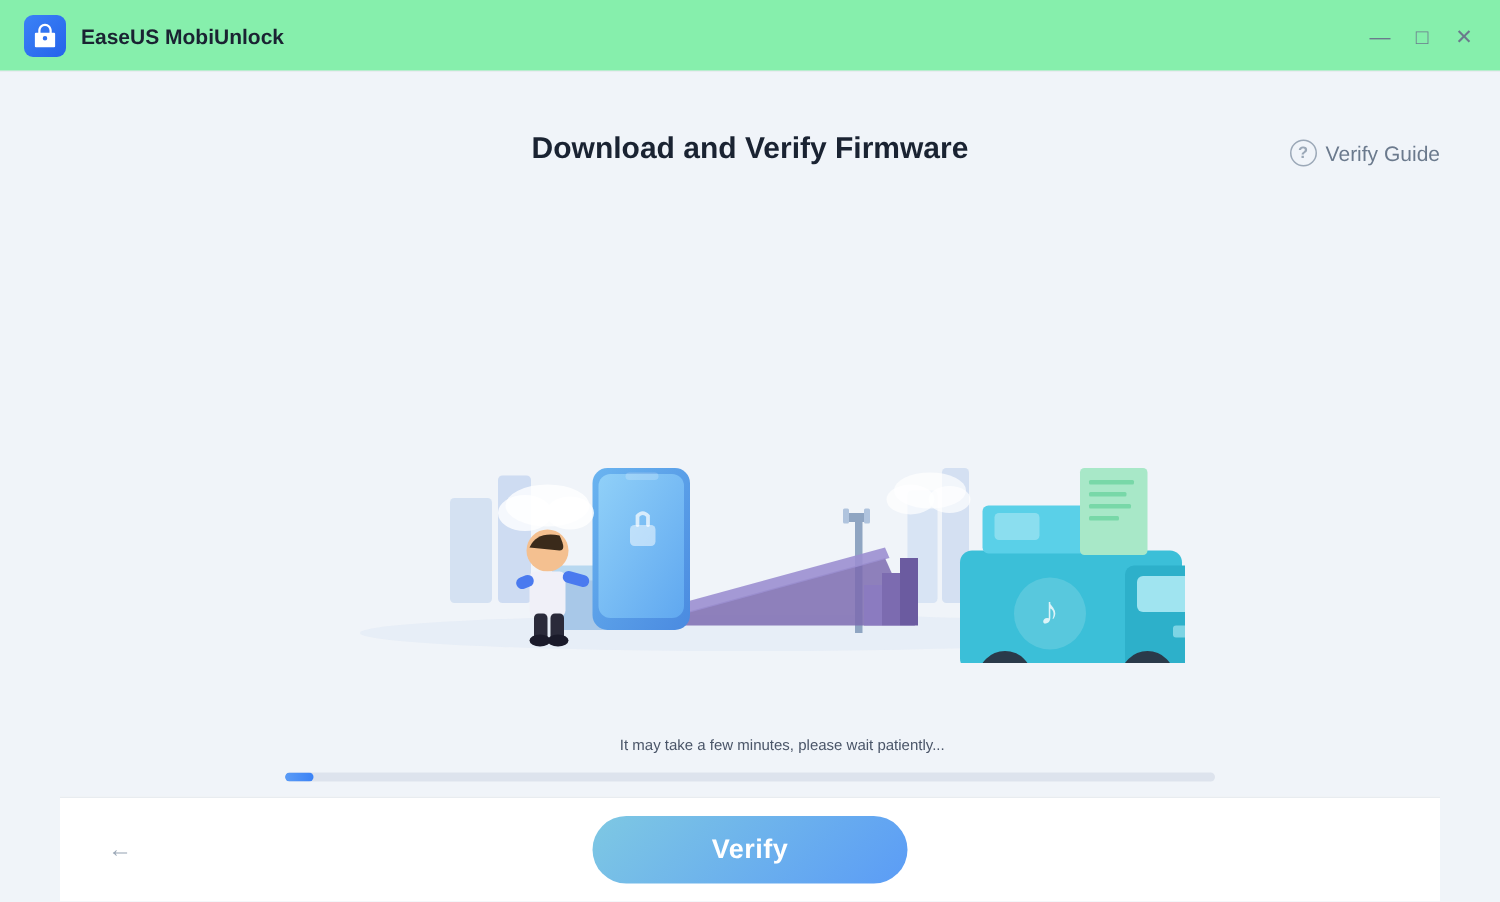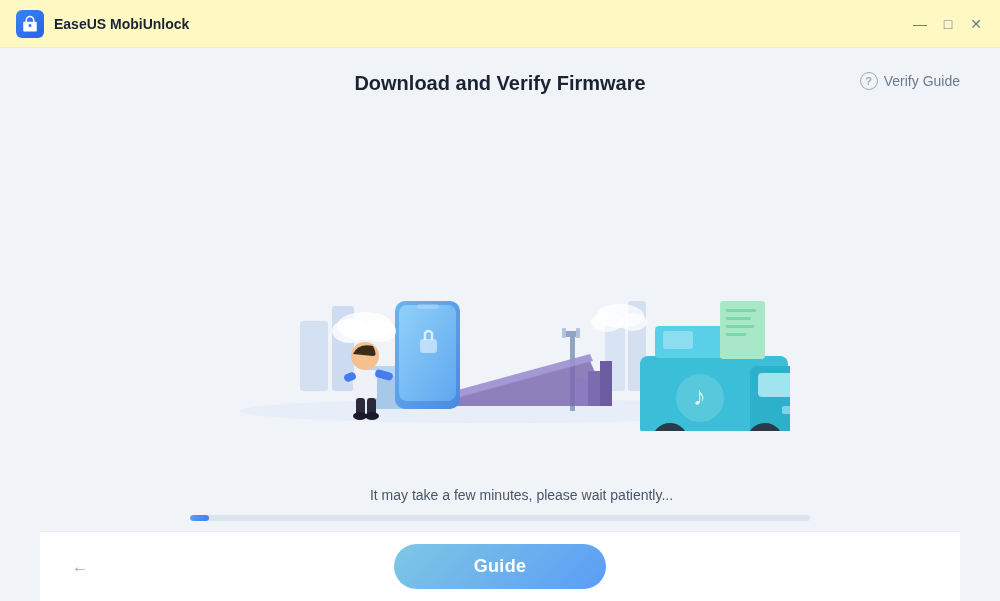--- a/index.html
+++ b/index.html
@@ -8,21 +8,21 @@
       height: 601px;
       background: #f0f4f8;
       font-family: -apple-system, BlinkMacSystemFont, 'Segoe UI', sans-serif;
       overflow: hidden;
       position: relative;
     }
 
     
     .titlebar {
       height: 48px;
-      background: #fef9c3;
+      background: #86efac;
       display: flex;
       align-items: center;
       justify-content: space-between;
       padding: 0 16px;
       border-bottom: 1px solid #e8ecf0;
     }
     .titlebar-left {
       display: flex;
       align-items: center;
       gap: 10px;
@@ -70,23 +70,23 @@
       flex-direction: column;
       align-items: center;
       position: relative;
       padding: 0 40px;
     }
 
     
     .page-header {
       width: 100%;
       display: flex;
-      align-items: flex-start;
-      justify-content: center;
-      padding-top: 24px;
+      align-items: flex-end;
+      justify-content: center;
+      padding-top: 40px;
       position: relative;
     }
     .page-title {
       font-size: 20px;
       font-weight: 700;
       color: #1a2332;
     }
     .unlock-guide {
       position: absolute;
       right: 0;
@@ -130,21 +130,21 @@
     
     .progress-area {
       width: 100%;
       display: flex;
       flex-direction: column;
       align-items: center;
       gap: 12px;
       padding-bottom: 10px;
     }
     .progress-text {
-      font-size: 14px;
+      font-size: 10px;
       color: #4a5568;
       margin-left: 43px;
     }
     .progress-bar-container {
       width: 620px;
       height: 6px;
       background: #dde3ed;
       border-radius: 3px;
       overflow: hidden;
     }
@@ -353,16 +353,16 @@
 
   <div class="progress-area">
     <span class="progress-text">It may take a few minutes, please wait patiently...</span>
     <div class="progress-bar-container">
       <div class="progress-bar-fill"></div>
     </div>
   </div>
 
   <div class="bottom-bar">
     <div class="back-btn">←</div>
-    <button class="unlock-btn">Guide</button>
+    <button class="unlock-btn">Verify</button>
   </div>
 
 </div>
 
 </body></html>

